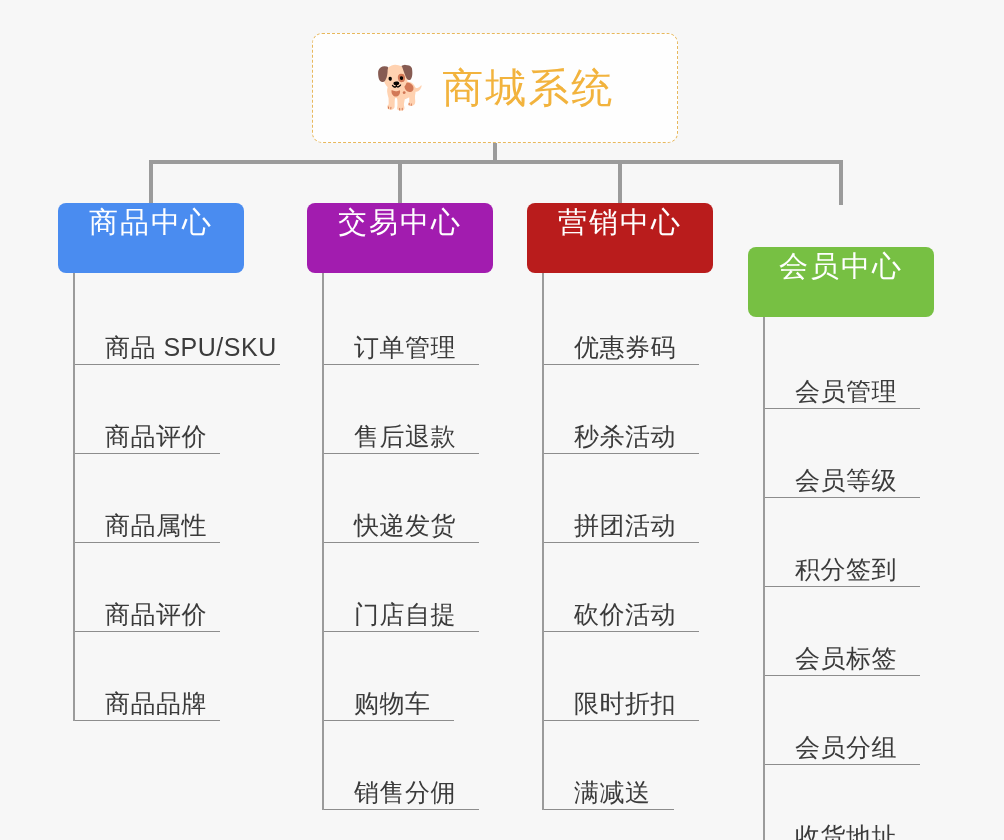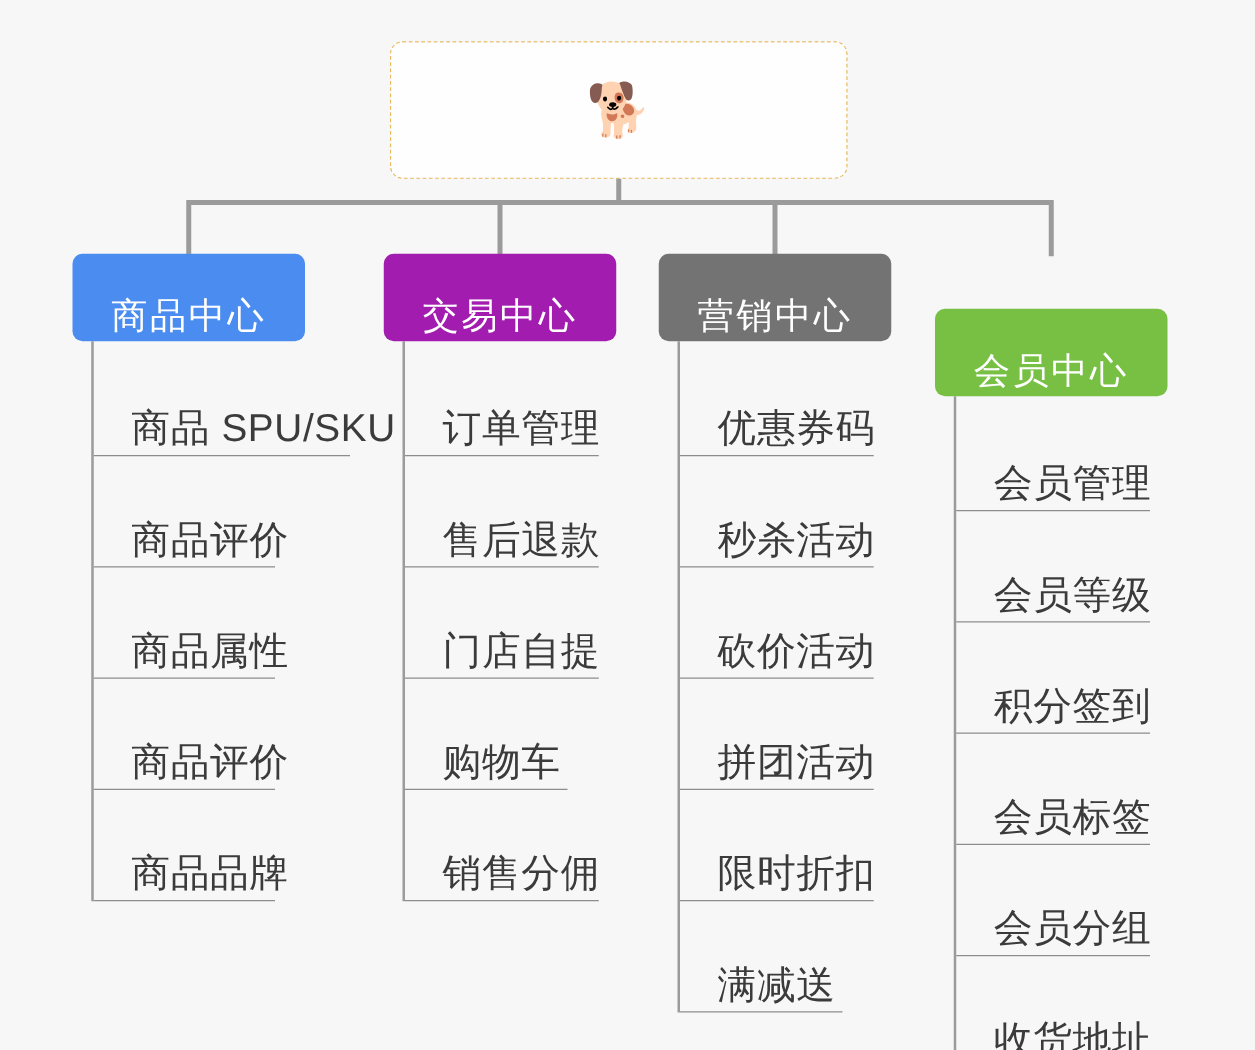--- a/index.html
+++ b/index.html
@@ -73,21 +73,21 @@
   
   .column {
     position: absolute;
     top: 203px;
   }
 
   .cat-box {
     height: 70px;
     border-radius: 8px;
     display: flex;
-    align-items: flex-end;
+    align-items: flex-start;
     justify-content: center;
     color: #ffffff;
     font-size: 29px;
     letter-spacing: 2px;
     white-space: nowrap;
   }
 
   
   .leaf-list {
     position: relative;
@@ -105,35 +105,36 @@
   }
   .leaf-item::after {
     content: "";
     position: absolute;
     left: 0;
     bottom: 0;
     height: 1px;
     background: #8d8d8d;
   }
   .leaf-label {
-    font-size: 31px;
+    font-size: 25px;
     color: #3b3b3b;
     line-height: 1.12;
     white-space: nowrap;
     padding-bottom: 4px;
     letter-spacing: 0.5px;
   }
 </style>
 <style>.leaf-item::after{width:var(--uw,155px);}</style></head>
 <body>
 
 <div id="mindmap">
 
   <div class="root-node">
     <span class="root-emoji">🐕</span>
+    <span class="root-title">商城系统</span>
   </div>
 
   <div class="conn conn-root-stub"></div>
   <div class="conn conn-bus"></div>
   <div class="conn conn-drop" id="drop-0" style="left: 149px;"></div>
   <div class="conn conn-drop" id="drop-1" style="left: 398px;"></div>
   <div class="conn conn-drop" id="drop-2" style="left: 618px;"></div>
   <div class="conn conn-drop" id="drop-3" style="left: 839px;"></div>
 
   <div id="columns-host">
@@ -164,46 +165,49 @@
           <span>交易中心</span>
         </div>
         <div class="leaf-list">
           <div class="leaf-item" style="--uw: 155px;">
             <span class="leaf-label">订单管理</span>
           </div>
           <div class="leaf-item" style="--uw: 155px;">
             <span class="leaf-label">售后退款</span>
           </div>
           <div class="leaf-item" style="--uw: 155px;">
+            <span class="leaf-label">快递发货</span>
+          </div>
+          <div class="leaf-item" style="--uw: 155px;">
             <span class="leaf-label">门店自提</span>
           </div>
           <div class="leaf-item" style="--uw: 130px;">
             <span class="leaf-label">购物车</span>
           </div>
           <div class="leaf-item" style="--uw: 155px;">
             <span class="leaf-label">销售分佣</span>
           </div>
         </div>
       </div>
       <div class="column" style="left: 527px; width: 186px;">
-        <div class="cat-box" style="background: #737373; width: 186px;">
+        <div class="cat-box" style="background: #b91c1c; width: 186px;">
           <span>营销中心</span>
         </div>
         <div class="leaf-list">
           <div class="leaf-item" style="--uw: 155px;">
             <span class="leaf-label">优惠券码</span>
           </div>
           <div class="leaf-item" style="--uw: 155px;">
             <span class="leaf-label">秒杀活动</span>
           </div>
           <div class="leaf-item" style="--uw: 155px;">
+            <span class="leaf-label">拼团活动</span>
+          </div>
+          <div class="leaf-item" style="--uw: 155px;">
             <span class="leaf-label">砍价活动</span>
-          </div>
-          <div class="leaf-item" style="--uw: 155px;">
-            <span class="leaf-label">拼团活动</span>
           </div>
           <div class="leaf-item" style="--uw: 155px;">
             <span class="leaf-label">限时折扣</span>
           </div>
           <div class="leaf-item" style="--uw: 130px;">
             <span class="leaf-label">满减送</span>
           </div>
         </div>
       </div>
       <div class="column" style="left: 748px; width: 186px; margin-top: 44px;">

